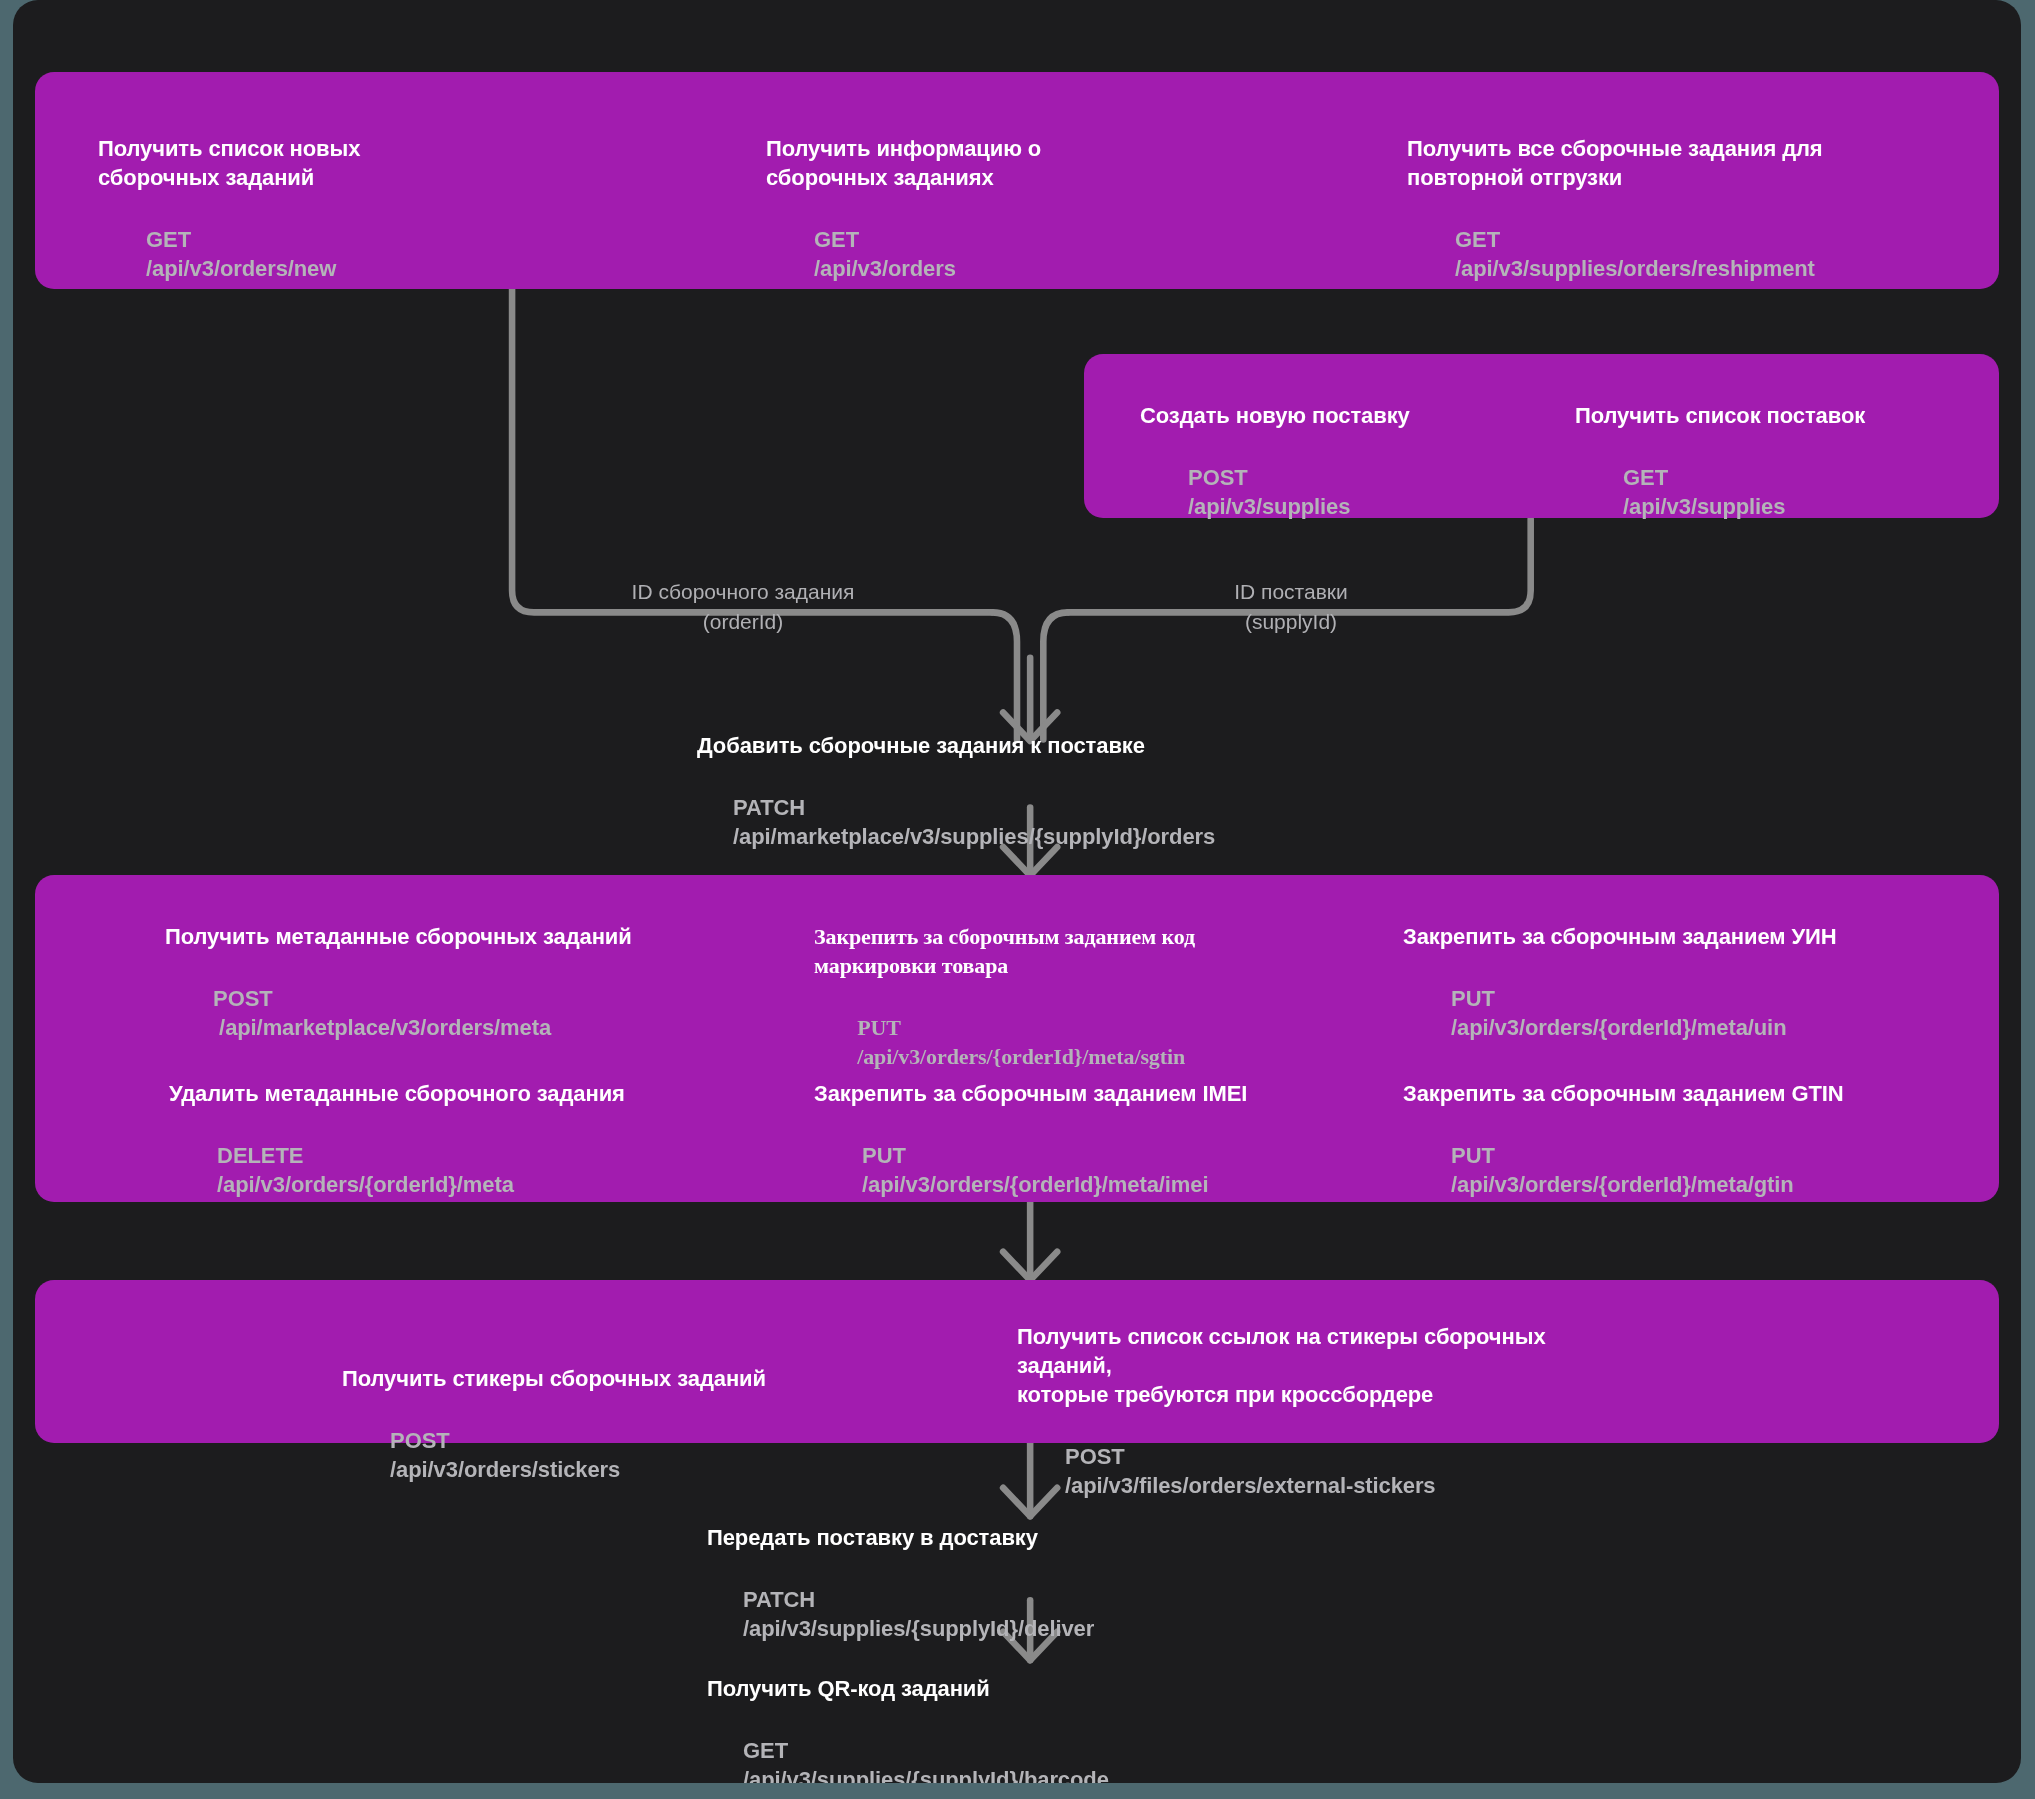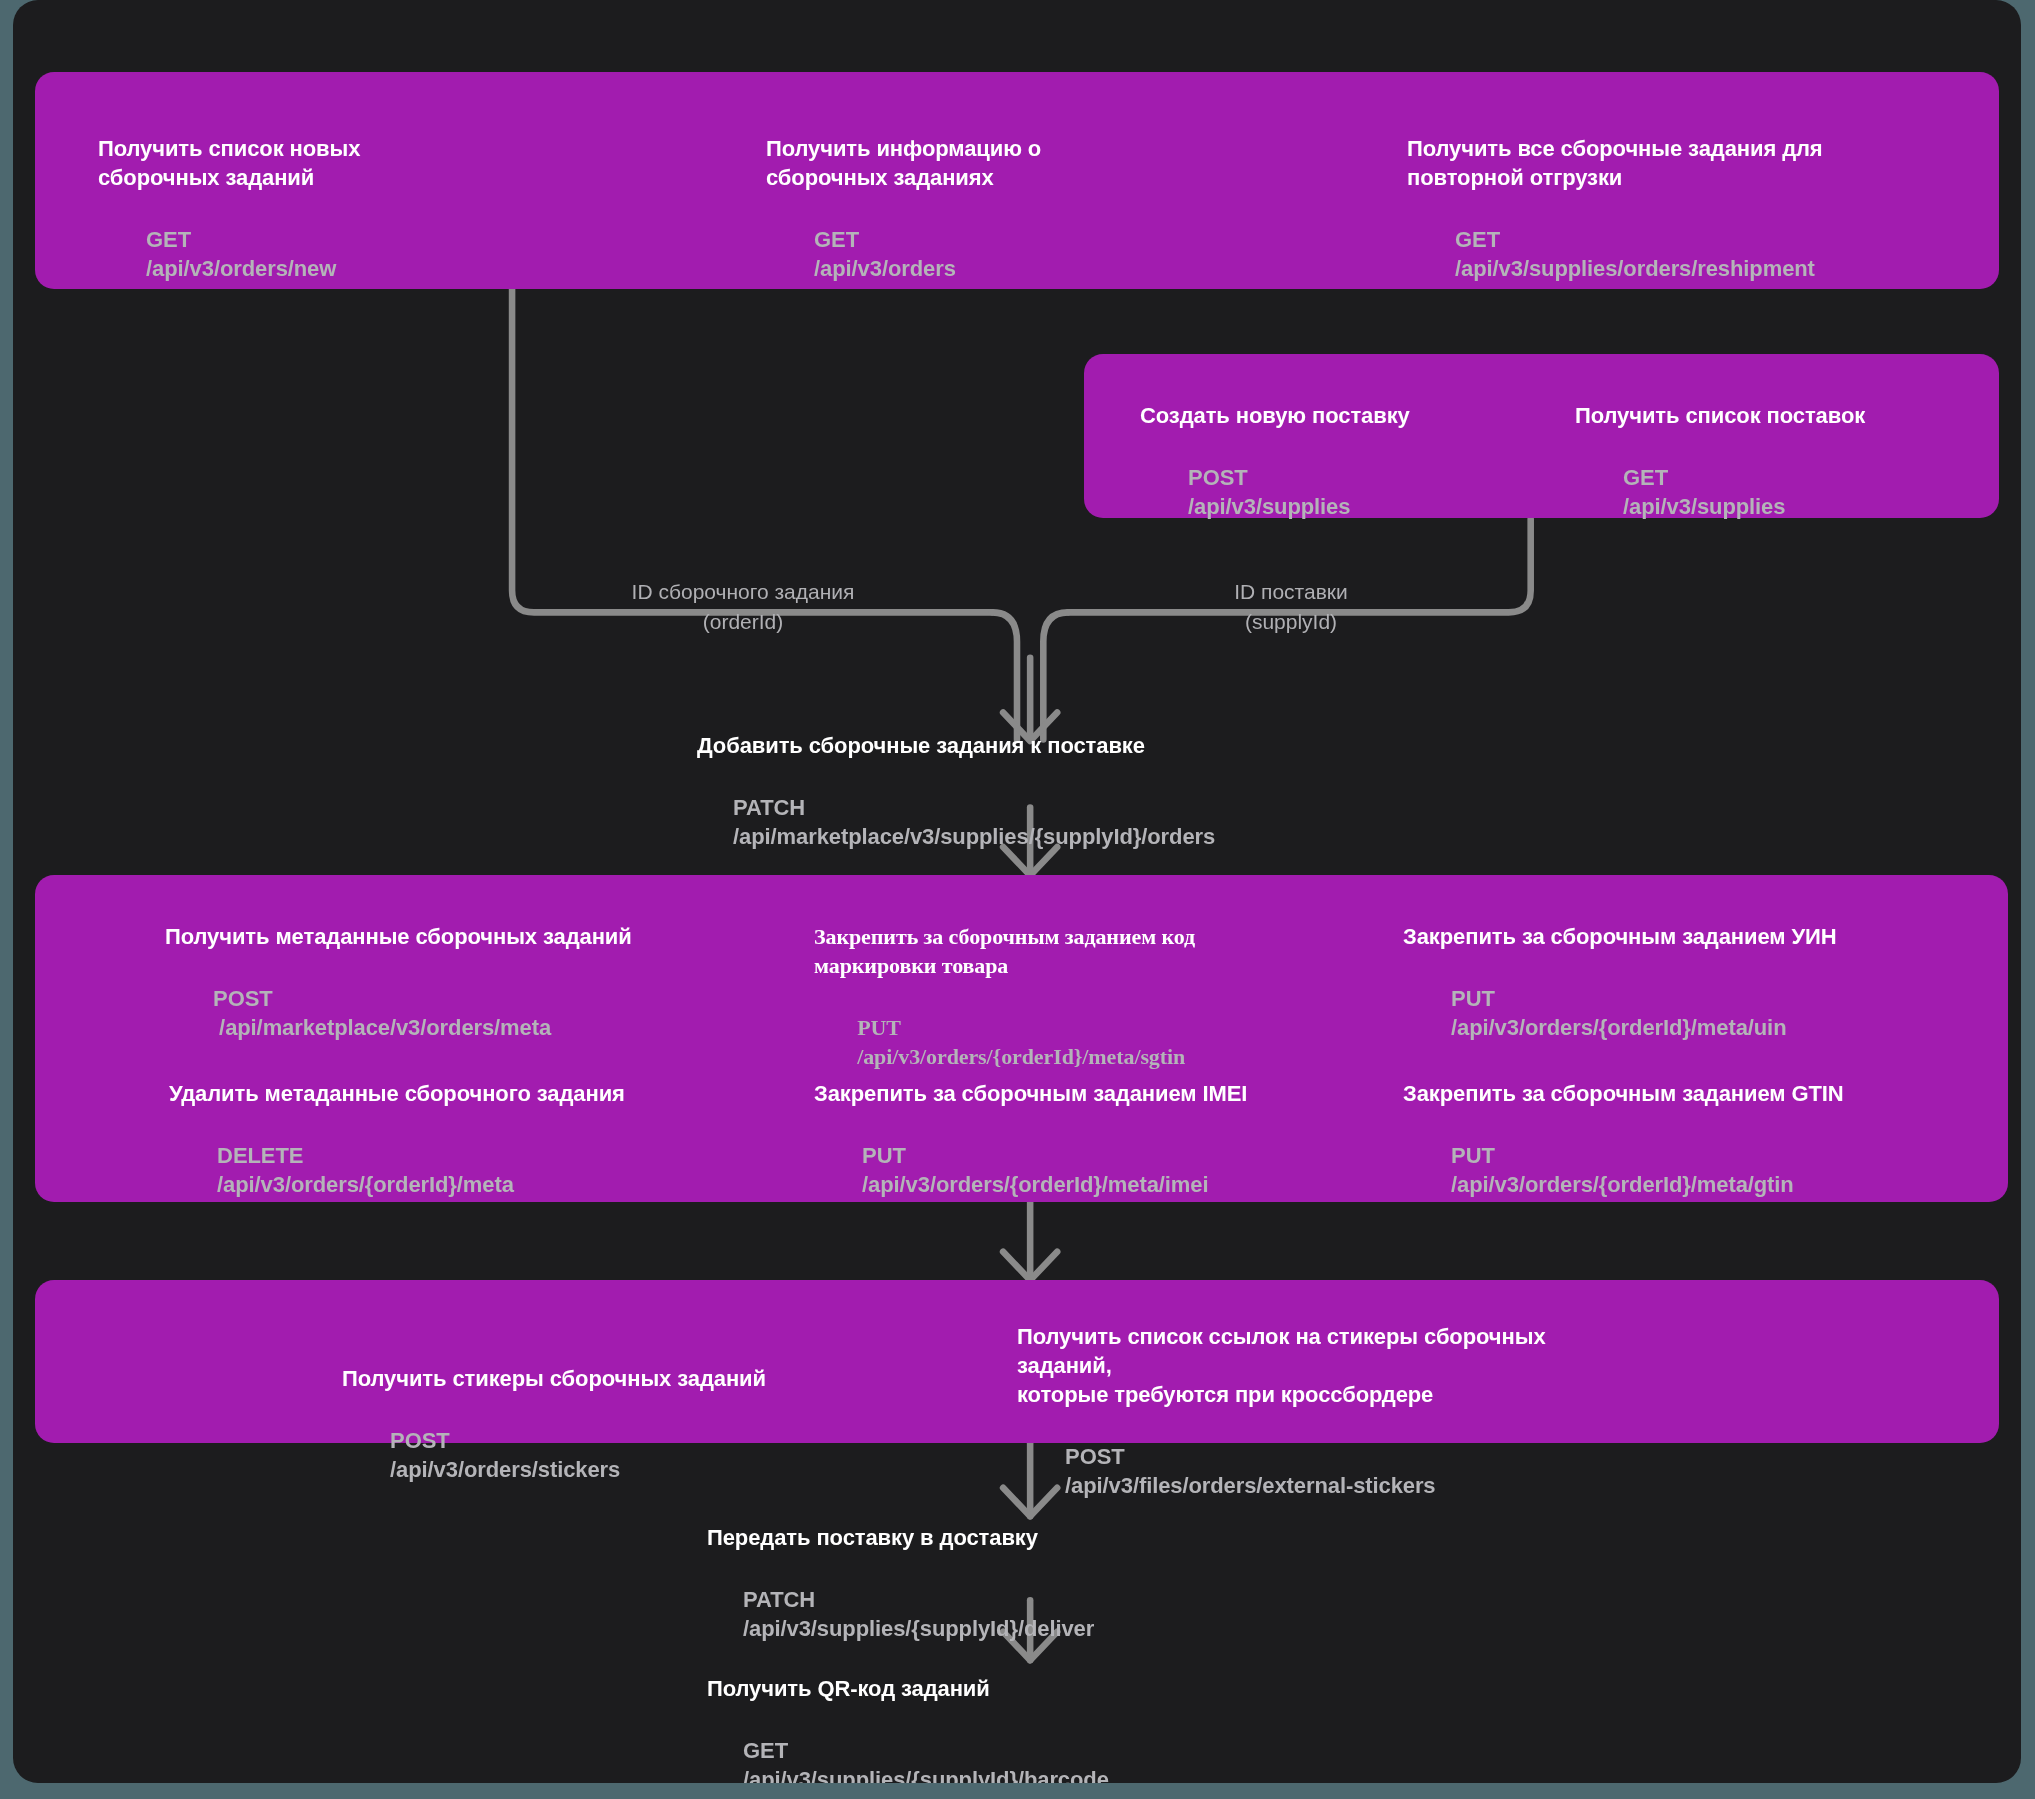--- a/index.html
+++ b/index.html
@@ -136,21 +136,21 @@
 (supplyId)</div>
 
   <div class="node" style="left:684px;top:731px;width:672px;">
     <div class="ntitle">Добавить сборочные задания к поставке</div>
     <div class="npath">
       <span class="verb">PATCH</span>
       <span>/api/marketplace/v3/supplies/{supplyId}/orders</span>
     </div>
   </div>
 
-  <div class="group" style="left:22px;top:875px;width:1964px;height:327px;padding-left:9px;">
+  <div class="group" style="left:22px;top:875px;width:1964px;height:327px;">
     <div class="node" style="left:130px;top:47px;width:468px;">
       <div class="ntitle">Получить метаданные сборочных заданий</div>
       <div class="npath">
         <span class="verb">POST</span>
         <span> /api/marketplace/v3/orders/meta</span>
       </div>
     </div>
     <div class="node" style="left:779px;top:47px;width:497px;font-family:Liberation Serif, serif;">
       <div class="ntitle">Закрепить за сборочным заданием код
 маркировки товара</div>

